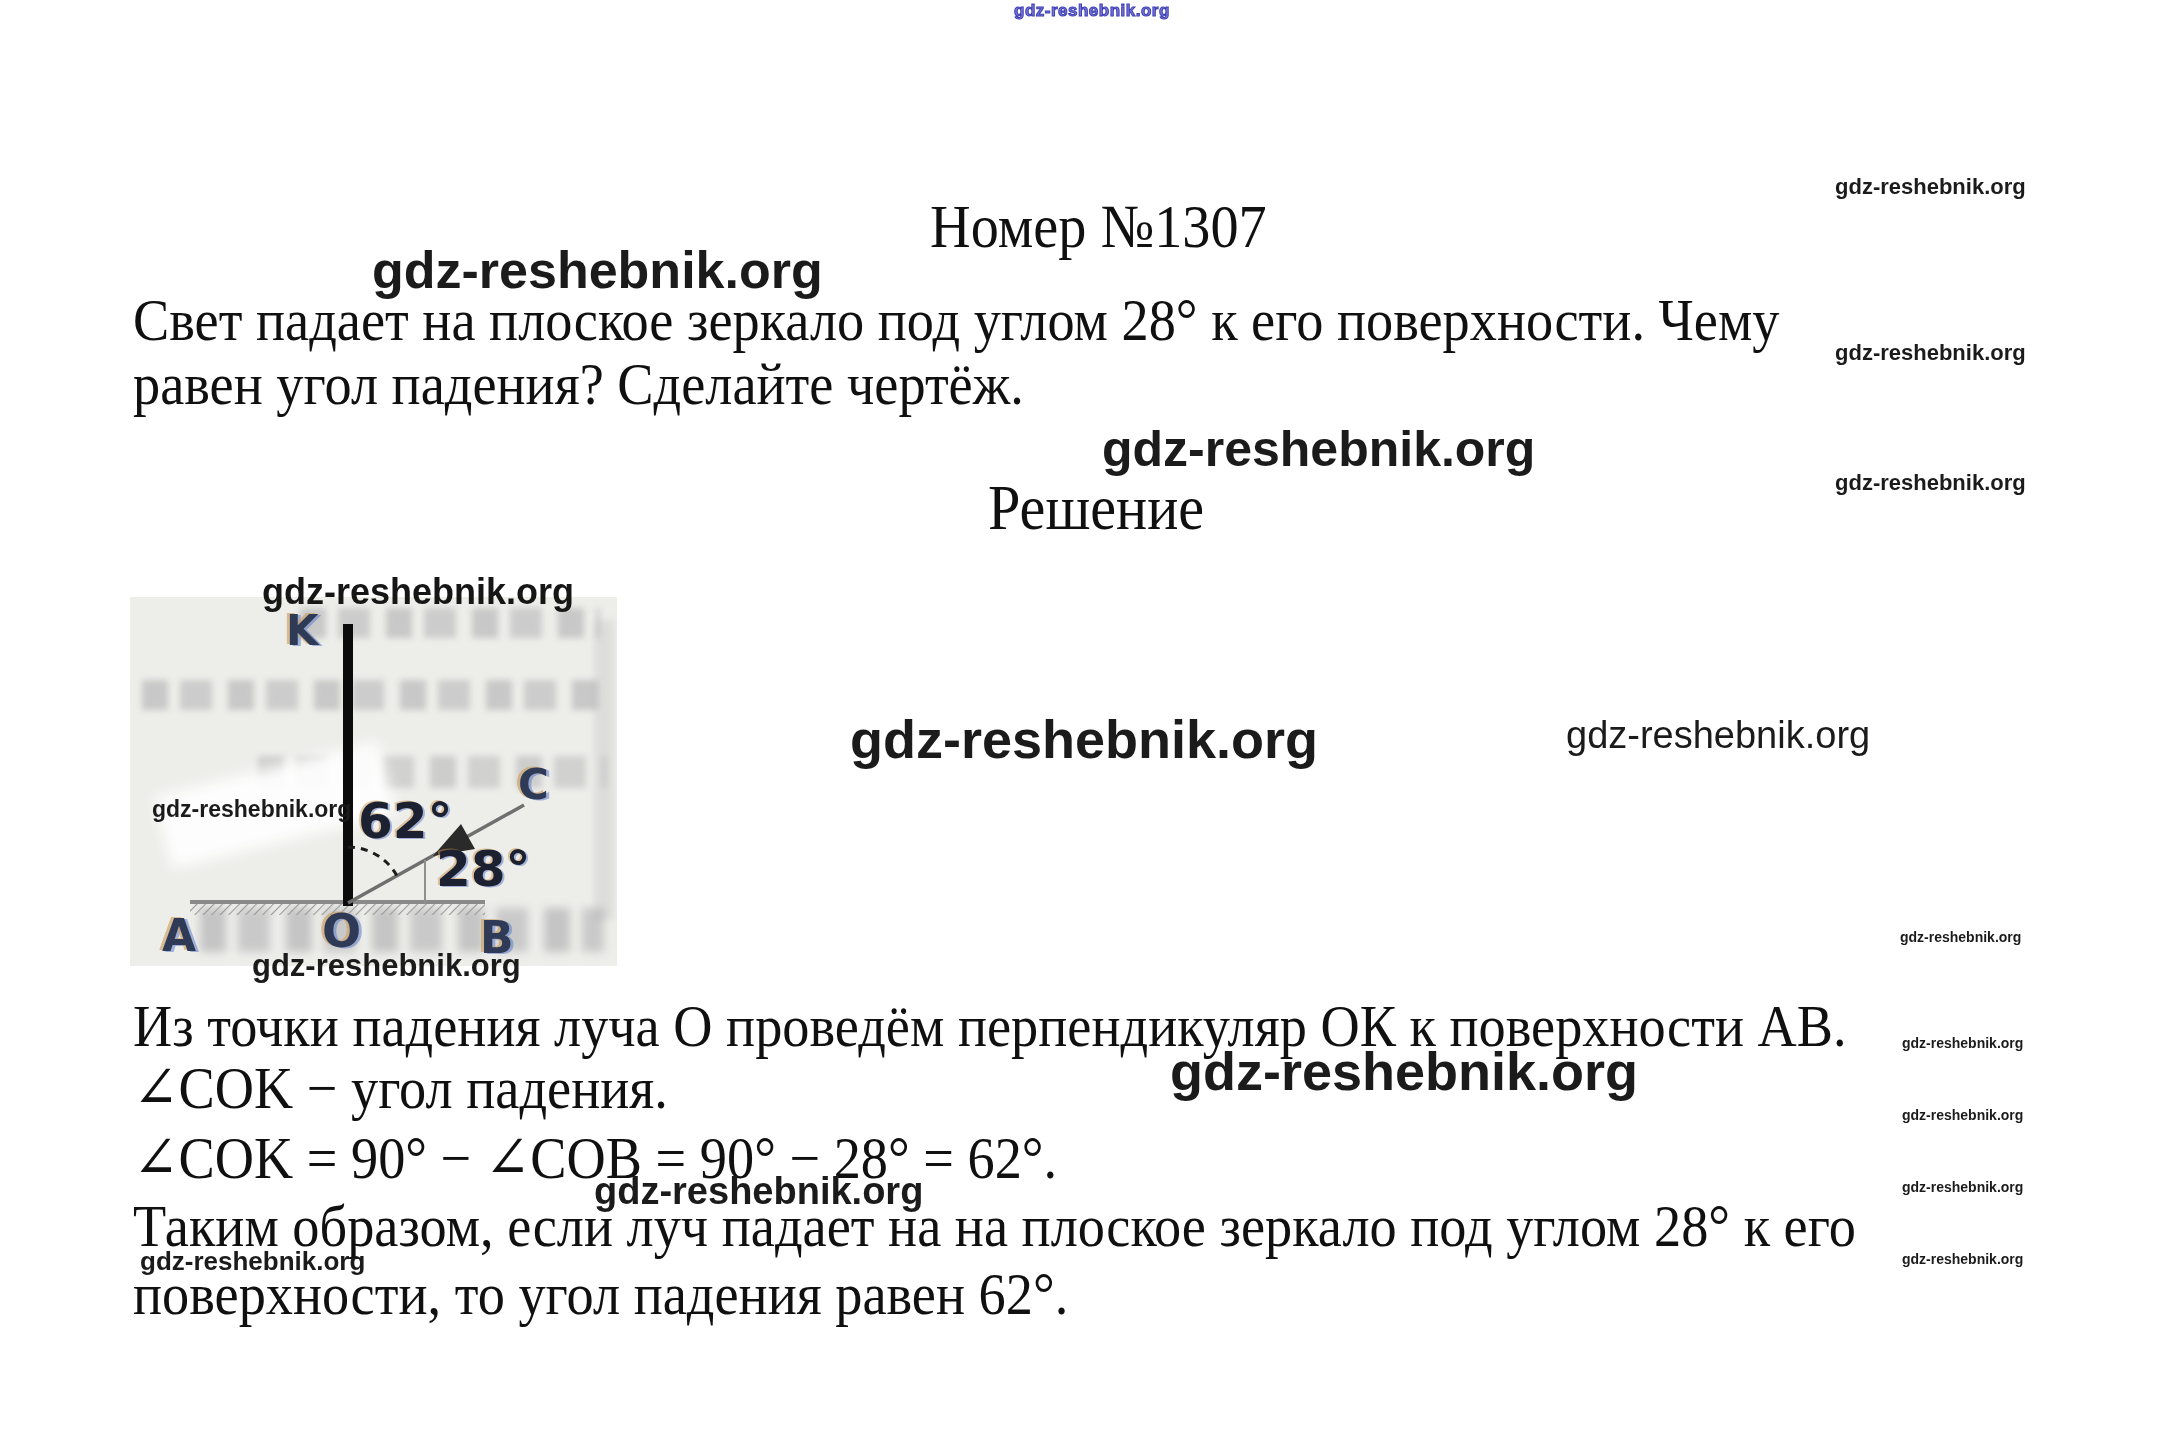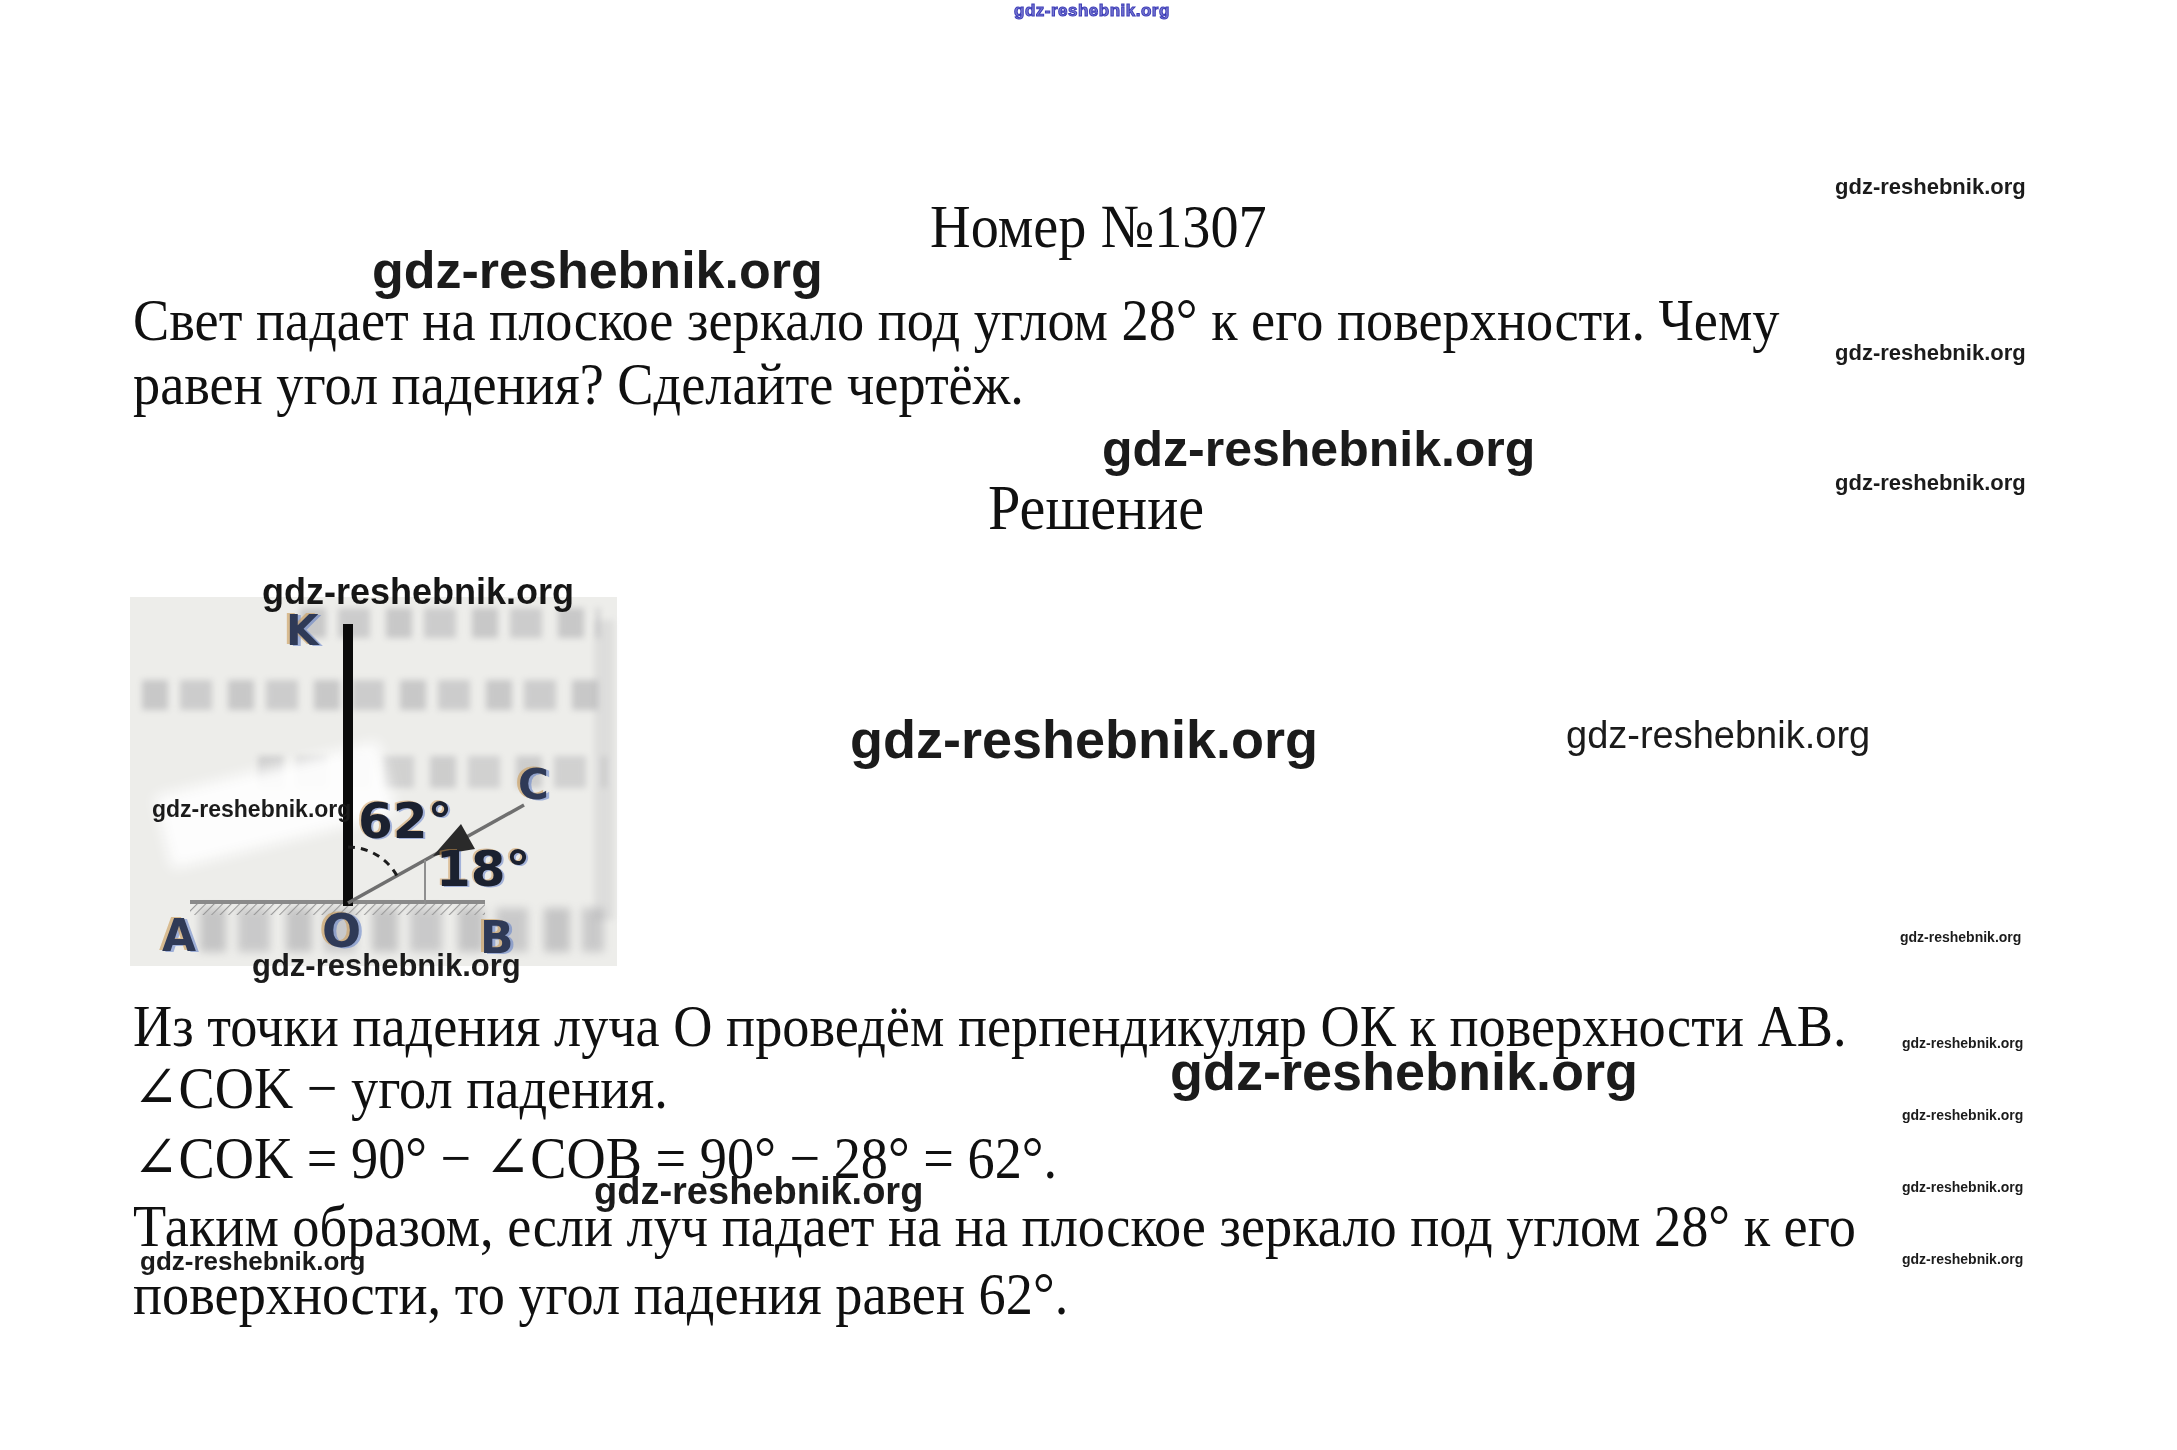--- a/index.html
+++ b/index.html
@@ -70,21 +70,21 @@
 
     <line x1="295" y1="263" x2="295" y2="307" stroke="#8f8f8f" stroke-width="2"></line>
   </svg>
 
   <div class="abs dlabel" style="left:286px;top:610px;font-size:42px;">K</div>
   <div class="abs dlabel" style="left:518px;top:764px;font-size:42px;">C</div>
   <div class="abs dlabel" style="left:162px;top:914px;font-size:44px;">A</div>
   <div class="abs dlabel" style="left:322px;top:908px;font-size:46px;">O</div>
   <div class="abs dlabel" style="left:480px;top:916px;font-size:44px;">B</div>
   <div class="abs dangle" style="left:358px;top:796px;font-size:50px;">62°</div>
-  <div class="abs dangle" style="left:436px;top:844px;font-size:50px;">18°</div>
+  <div class="abs dangle" style="left:436px;top:844px;font-size:50px;">28°</div>
 
   <div class="abs wm wm-blue" style="left:1014px;top:2px;font-size:17px;font-weight:600;">gdz-reshebnik.org</div>
   <div class="abs wm" style="left:1835px;top:176px;font-size:22px;font-weight:600;">gdz-reshebnik.org</div>
   <div class="abs wm" style="left:372px;top:244px;font-size:52px;font-weight:700;">gdz-reshebnik.org</div>
   <div class="abs wm" style="left:1835px;top:342px;font-size:22px;font-weight:600;">gdz-reshebnik.org</div>
   <div class="abs wm" style="left:1102px;top:424px;font-size:50px;font-weight:700;">gdz-reshebnik.org</div>
   <div class="abs wm" style="left:1835px;top:472px;font-size:22px;font-weight:600;">gdz-reshebnik.org</div>
   <div class="abs wm" style="left:262px;top:574px;font-size:36px;font-weight:600;color:#161616;">gdz-reshebnik.org</div>
   <div class="abs wm" style="left:152px;top:798px;font-size:23px;font-weight:600;">gdz-reshebnik.org</div>
   <div class="abs wm" style="left:850px;top:712px;font-size:54px;font-weight:700;">gdz-reshebnik.org</div>

